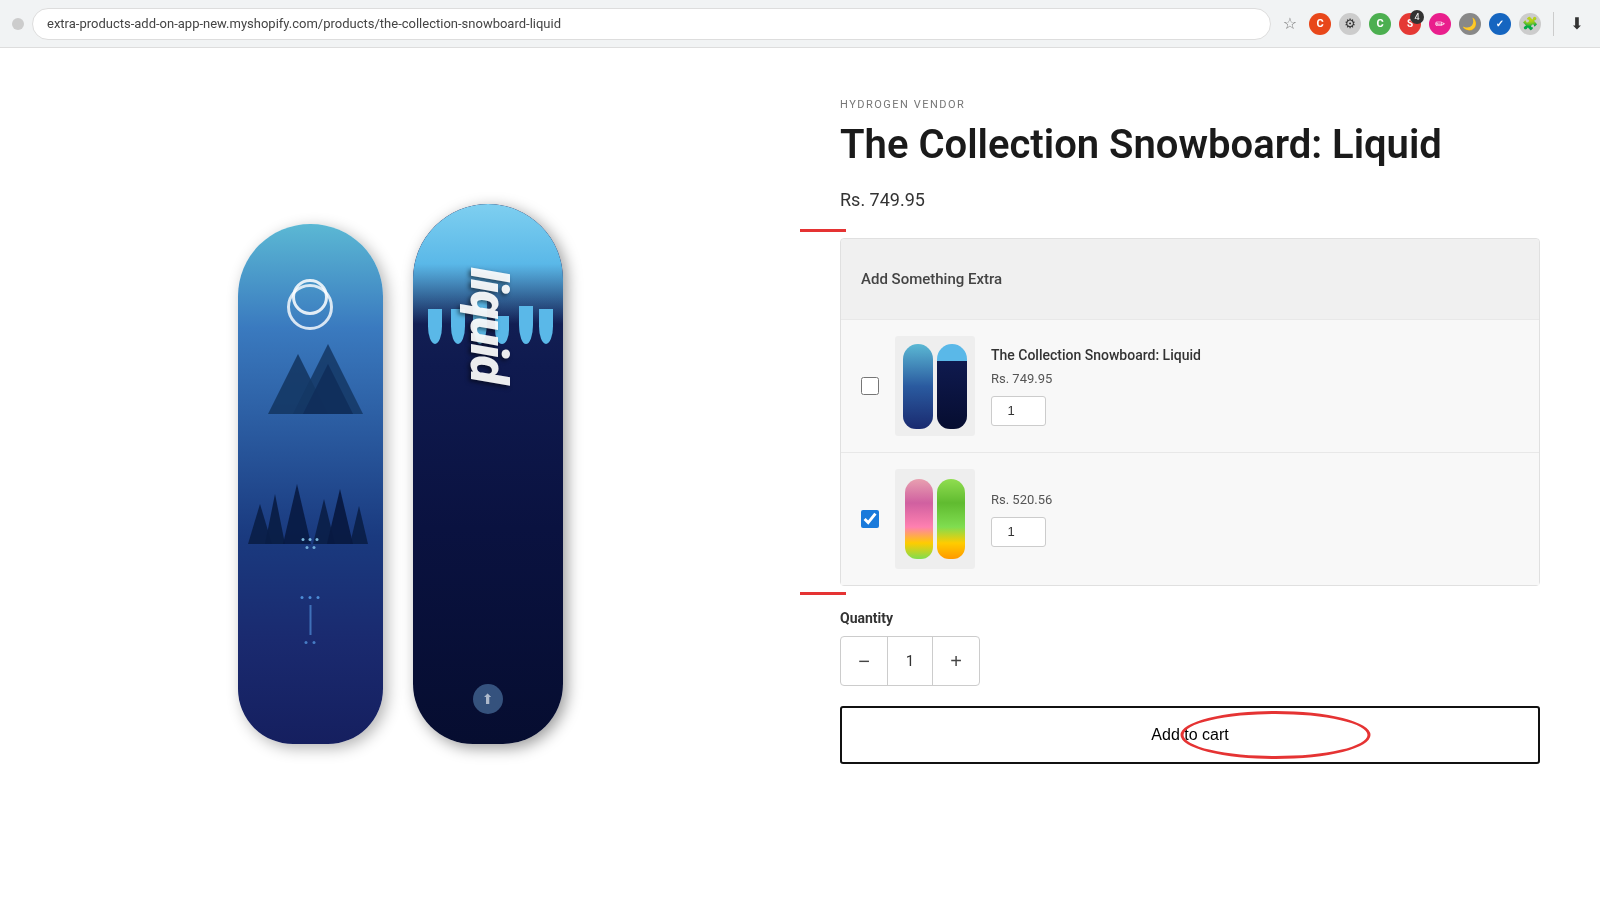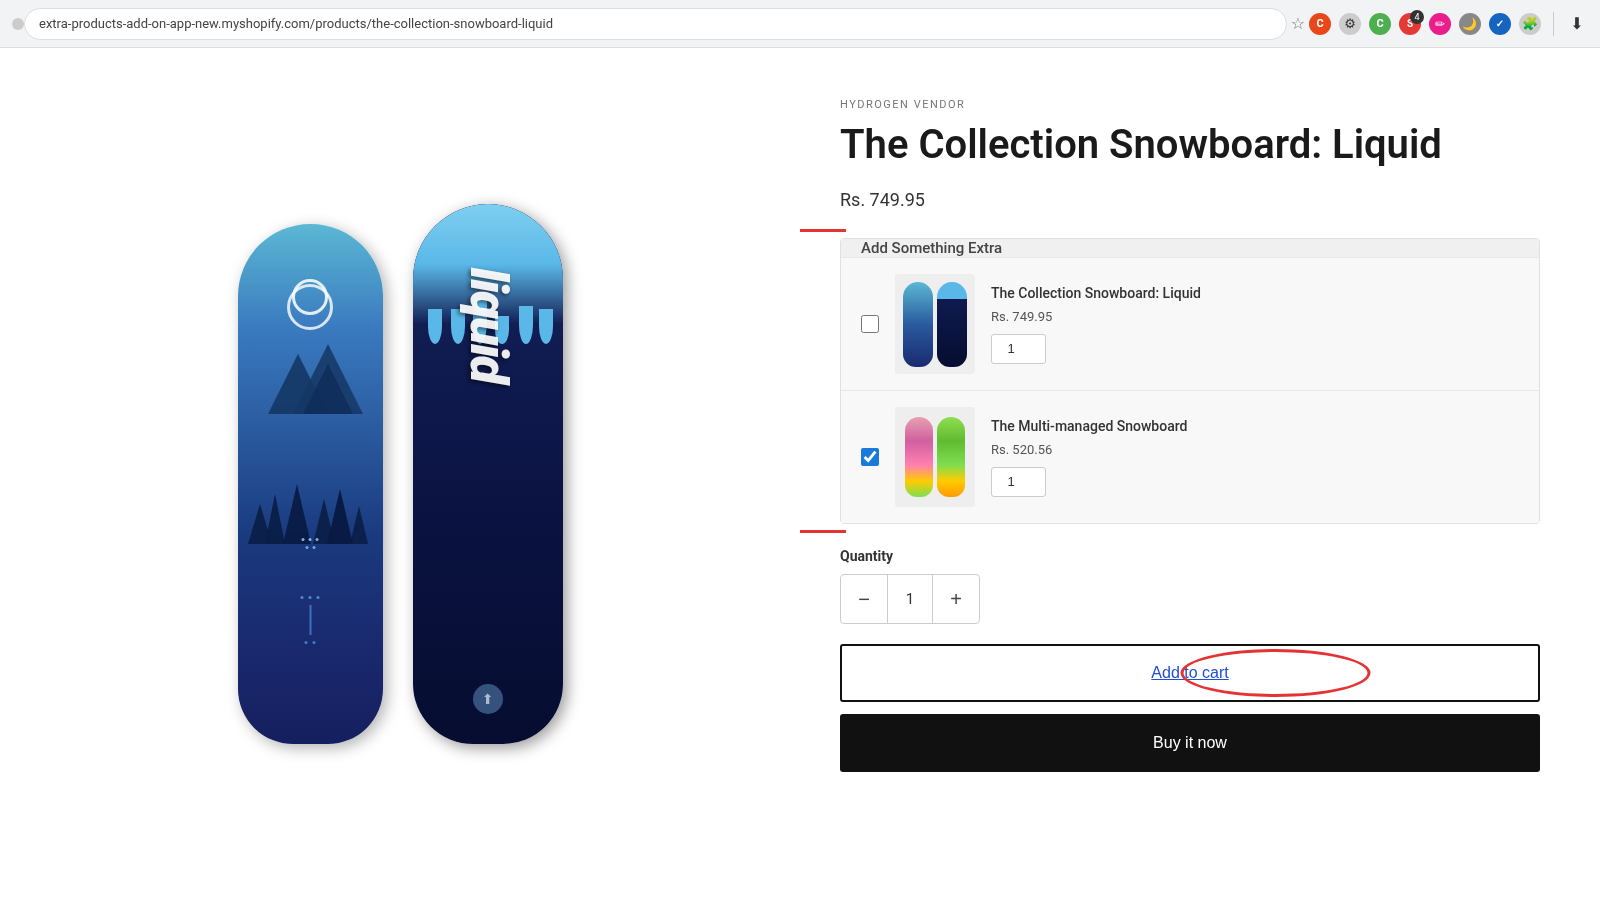--- a/index.html
+++ b/index.html
@@ -12,20 +12,21 @@
       overflow: hidden;
     }
 
     
     .browser-chrome {
       background: #f1f3f4;
       height: 48px;
       display: flex;
       align-items: center;
       padding: 0 12px;
+      gap: 8px;
       border-bottom: 1px solid #ddd;
     }
     .browser-dots {
       display: flex; gap: 5px; align-items: center;
     }
     .browser-dots span {
       width: 12px; height: 12px; border-radius: 50%; background: #ccc;
     }
     .address-bar {
       flex: 1;
@@ -186,21 +187,21 @@
     
     .add-extra-widget {
       border: 1px solid #e0e0e0;
       border-radius: 4px;
       background: #f8f8f8;
       margin-bottom: 24px;
       position: relative;
     }
 
     .add-extra-header {
-      padding: 0 20px;
+      padding: 31px 20px;
       font-size: 15px;
       color: #444;
       font-weight: 500;
       background: #f0f0f0;
       border-radius: 4px 4px 0 0;
     }
 
     .extra-item {
       background: #f8f8f8;
       border-top: 1px solid #e8e8e8;
@@ -300,24 +301,23 @@
     
     .btn-add-cart {
       width: 100%;
       height: 58px;
       border: 2px solid #111;
       background: #fff;
       font-size: 16px;
       font-weight: 500;
       cursor: pointer;
       border-radius: 3px;
-      color: #1d4ed8;
+      color: #000000;
       margin-bottom: 12px;
       position: relative;
-      text-decoration: underline;
     }
 
     .btn-buy-now {
       width: 100%;
       height: 58px;
       background: #111;
       color: #fff;
       border: none;
       font-size: 16px;
       font-weight: 500;
@@ -531,21 +531,20 @@
         </div>
       </div>
 
       <div class="extra-item">
         <input type="checkbox" class="extra-item-checkbox" checked="" style="">
         <div class="extra-item-image mini-sb-container">
           <div class="mini-sb-multi1"></div>
           <div class="mini-sb-multi2"></div>
         </div>
         <div class="extra-item-details">
-          <div class="extra-item-name">The Multi-managed Snowboard</div>
           <div class="extra-item-price">Rs. 520.56</div>
           <input type="number" class="extra-item-qty" value="1" style="">
         </div>
       </div>
     </div>
 
     
     <div class="quantity-label">Quantity</div>
     <div class="quantity-controls">
       <button class="qty-btn">−</button>
@@ -556,18 +555,15 @@
     
     <div style="position:relative;">
       <button class="btn-add-cart">
         <span>Add to cart</span>
         
         <div class="add-to-cart-circle"></div>
       </button>
     </div>
 
     
-    <button class="btn-buy-now">
-      <span>Buy it now</span>
-    </button>
 
   </div>
 </div>
 
 </body></html>

